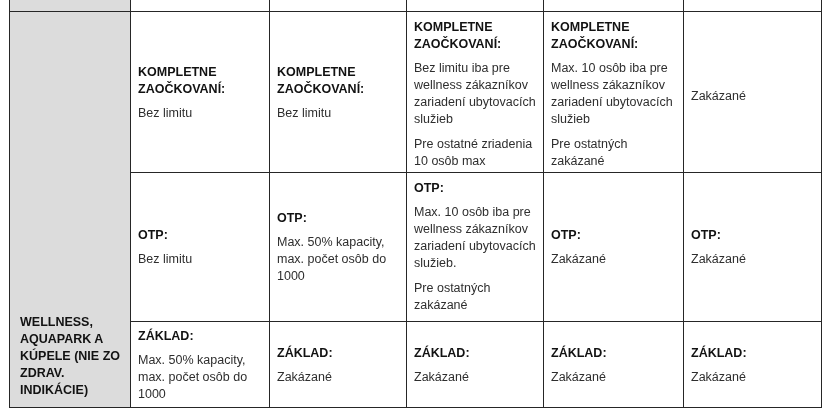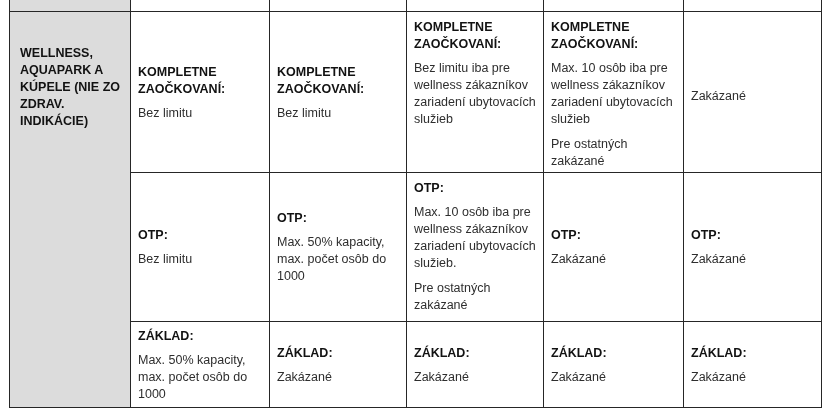--- a/index.html
+++ b/index.html
@@ -29,21 +29,21 @@
     overflow:hidden;
   }
   .last{border-right:1.5px solid var(--border);}
   .shade{background:var(--shade-bg);}
   .cut{padding:0;}
   .v-center{justify-content:center;}
   .v-top{justify-content:flex-start;}
   .title{font-weight:700;color:var(--title);white-space:pre-line;}
   .para{white-space:pre-line;margin-top:7px;}
   .para + .para{margin-top:8px;}
-  .head{padding:33px 8px 8px 10px;justify-content:flex-start;}
+  .head{padding:33px 8px 8px 10px;justify-content:flex-end;}
 </style>
 </head>
 <body>
 
 <div class="stage">
   <div class="tbl">
 
     <div class="cell shade cut" style="grid-area:1/1"></div>
     <div class="cell cut" style="grid-area:1/2"></div>
     <div class="cell cut" style="grid-area:1/3"></div>
@@ -69,20 +69,22 @@
 ZAOČKOVANÍ:</div>
       <div class="para">Bez limitu</div>
     </div>
     <div class="cell v-top" style="grid-area:2/4">
       <div class="title">KOMPLETNE
 ZAOČKOVANÍ:</div>
       <div class="para">Bez limitu iba pre
 wellness zákazníkov
 zariadení ubytovacích
 služieb</div>
+      <div class="para">Pre ostatné zriadenia
+10 osôb max</div>
     </div>
     <div class="cell v-top" style="grid-area:2/5">
       <div class="title">KOMPLETNE
 ZAOČKOVANÍ:</div>
       <div class="para">Max. 10 osôb iba pre
 wellness zákazníkov
 zariadení ubytovacích
 služieb</div>
       <div class="para">Pre ostatných
 zakázané</div>

